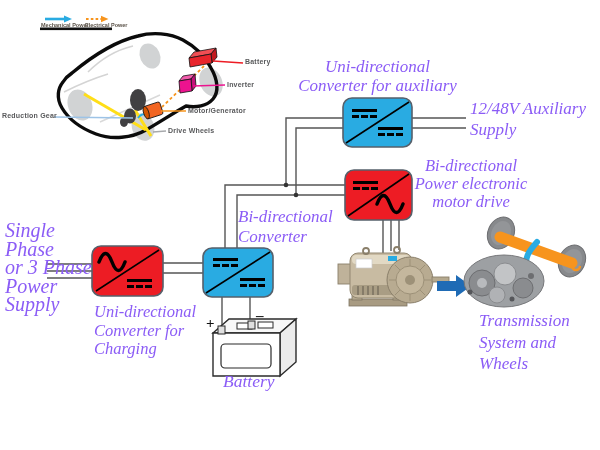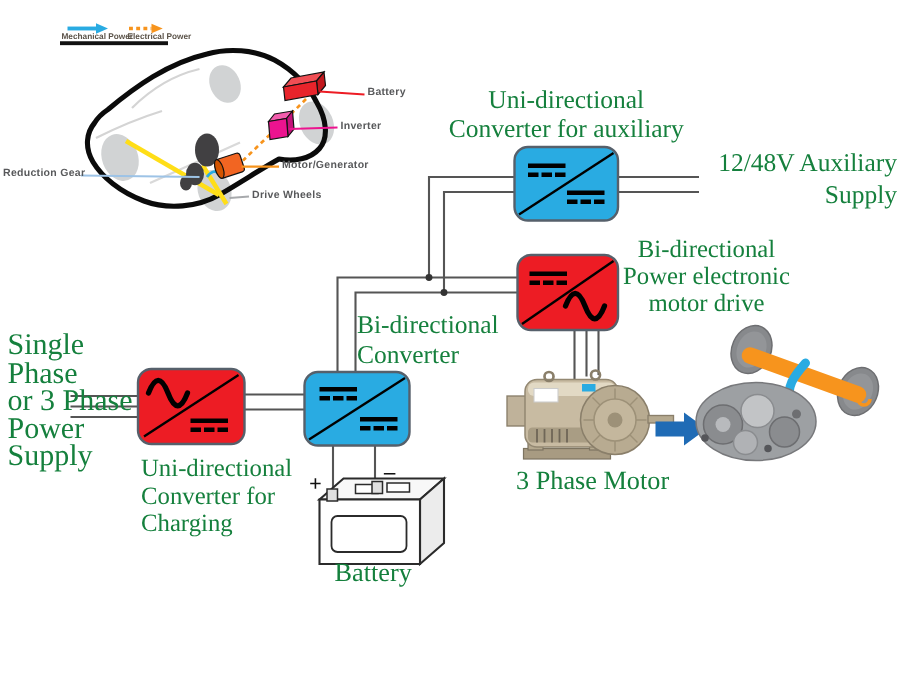--- a/index.html
+++ b/index.html
@@ -1,19 +1,19 @@
 <!DOCTYPE html>
 <html><head>
 <meta charset="utf-8">
 <style>
   html,body{margin:0;padding:0;background:#fff;}
   .stage{position:relative;width:600px;height:450px;background:#ffffff;overflow:hidden;
          font-family:"Liberation Serif",serif;}
   .stage svg{position:absolute;left:0;top:0;}
-  .serif{position:absolute;color:#15803d;white-space:pre-line;line-height:1.12;}
+  .serif{position:absolute;color:#8b5cf6;white-space:pre-line;line-height:1.12;font-style:italic;}
   .center{text-align:center;}
   .carlbl{position:absolute;font-family:"Liberation Sans",sans-serif;font-size:7px;
           font-weight:600;color:#58595B;white-space:nowrap;letter-spacing:.2px;}
   .legendlbl{position:absolute;font-family:"Liberation Sans",sans-serif;font-size:5.5px;
           font-weight:600;color:#5a5248;white-space:nowrap;}
   .sign{position:absolute;color:#111;font-weight:bold;}
 </style>
 </head>
 <body>
 
@@ -211,24 +211,26 @@
 or 3 Phase
 Power
 Supply</div>
 <div class="serif" style="left:94px;top:303px;width:112px;font-size:16.5px;line-height:18.5px;">Uni-directional
 Converter for
 Charging</div>
 <div class="serif" style="left:238px;top:207px;width:118px;font-size:17px;line-height:20px;">Bi-directional
 Converter</div>
 <div class="serif center" style="left:295px;top:57px;width:165px;font-size:17px;line-height:19px;">Uni-directional
 Converter for auxiliary</div>
-<div class="serif" style="left:470px;top:99px;width:128px;font-size:17px;line-height:20.5px;text-align:right;">12/48V Auxiliary
+<div class="serif" style="left:470px;top:99px;width:128px;font-size:17px;line-height:20.5px;">12/48V Auxiliary
 Supply</div>
 <div class="serif center" style="left:405px;top:157px;width:132px;font-size:16.5px;line-height:17.8px;">Bi-directional
 Power electronic
 motor drive</div>
-<div class="serif" style="left:344px;top:311px;font-size:17.5px;">3 Phase Motor</div>
 <div class="serif" style="left:223px;top:372px;font-size:17.5px;">Battery</div>
+<div class="serif" style="left:479px;top:310px;width:112px;font-size:17px;line-height:21.5px;">Transmission
+System and
+Wheels</div>
 
 <div class="sign" style="left:206px;top:315px;font-size:15px;">+</div>
 <div class="sign" style="left:256px;top:307px;font-size:15px;">–</div>
 
 </div>
 
 </body></html>

